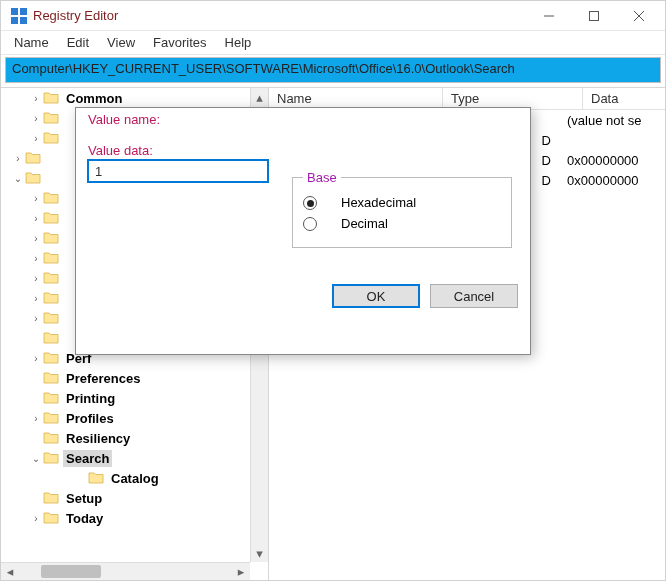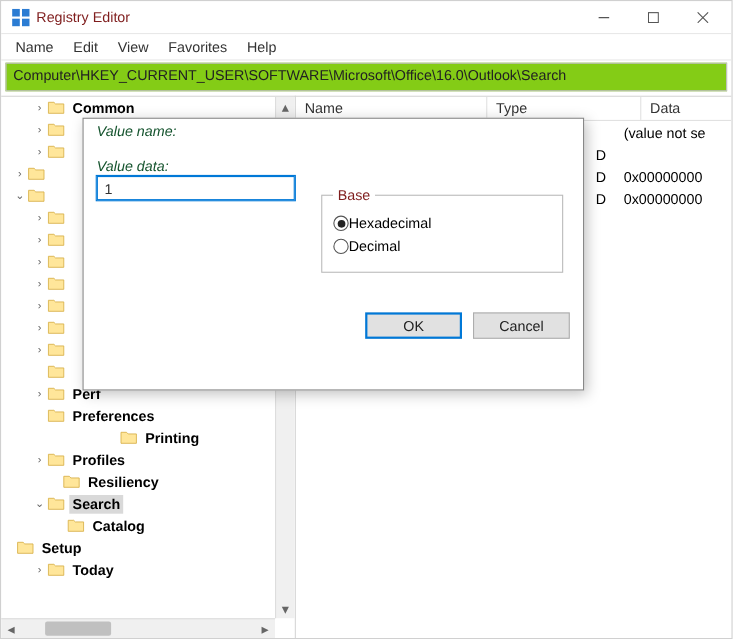--- a/index.html
+++ b/index.html
@@ -9,21 +9,21 @@
 .titlebar { height: 30px; display: flex; align-items: center; padding: 0 4px; border-bottom: 1px solid #e8e8e8; }
 .titlebar .app-icon { width: 16px; height: 16px; margin: 0 6px; display: inline-block; }
 .titlebar .title { flex: 1; font-size: 13px; color: #7f1d1d; }
 .titlebar .win-btn { width: 45px; height: 29px; display: flex; align-items: center; justify-content: center; color: #555; }
 
 
 .menubar { height: 24px; display: flex; align-items: center; padding: 0 4px; gap: 0; border-bottom: 1px solid #e8e8e8; }
 .menubar .menu-item { padding: 3px 9px; color: #333; font-size: 13px; cursor: default; }
 
 
-.addressbar { height: 26px; border: 1px solid #c0c0c0; margin: 2px 4px 3px 4px; padding: 3px 6px; font-size: 13px; color: #222; background: #84cc16; }
+.addressbar { height: 26px; border: 1px solid #c0c0c0; margin: 2px 4px 3px 4px; padding: 3px 6px; font-size: 13px; color: #222; background: #0ea5e9; }
 
 
 .main { position: absolute; top: 86px; left: 0; right: 0; bottom: 0; display: flex; }
 
 
 .tree-pane { width: 268px; border-top: 1px solid #d6d6d6; border-right: 1px solid #d6d6d6; position: relative; overflow: hidden; }
 .tree-scroll { position: absolute; top: 0; left: 0; right: 18px; bottom: 18px; overflow: auto; }
 .tree-vscroll { position: absolute; right: 0; top: 0; width: 18px; bottom: 18px; background: #f0f0f0; border-left: 1px solid #ddd; }
 .tree-vscroll .sb-up { position:absolute; top:0; left:0; right:0; height:18px; display:flex; align-items:center; justify-content:center; color:#666; }
 .tree-vscroll .sb-down { position:absolute; bottom:0; left:0; right:0; height:18px; display:flex; align-items:center; justify-content:center; color:#666; }
@@ -46,26 +46,26 @@
 .list-body { position:absolute; top:22px; left:0; right:0; bottom:0; }
 .list-row { display: flex; height: 20px; align-items: center; }
 .list-row .cell { padding: 0 8px; overflow: hidden; text-overflow: ellipsis; white-space: nowrap; }
 
 
 .dialog { position: absolute; left: 74px; top: 106px; width: 456px; height: 248px; background: #fff; border: 1px solid #888; box-shadow: 3px 3px 12px rgba(0,0,0,0.25); z-index: 100; }
 .dlg-title { height: 34px; display: flex; align-items: center; padding: 0 10px; }
 .dlg-title .t { flex: 1; font-size: 13px; color: #222; }
 .dlg-title .close { width: 34px; height: 34px; display: flex; align-items: center; justify-content: center; color: #333; font-size: 15px; }
 .dlg-body { padding: 4px 12px 8px 12px; height: 176px; position: relative; }
-.dlg-body .lbl { font-size: 13px; color: #14532d; margin-bottom: 2px; font-style: italic; }
+.dlg-body .lbl { font-size: 13px; color: #be185d; margin-bottom: 2px; }
 .dlg-body .textbox { width: 360px; height: 22px; border: 1px solid #7a7a7a; padding: 2px 6px; font-size: 13px; background: #f4f4f4; color: #333; }
 .dlg-body .textbox.edit { width: 180px; background: #fff; border: 1px solid #0078d7; outline: 1px solid #0078d7; }
 .dlg-body fieldset { position: absolute; left: 216px; top: 62px; width: 220px; height: 78px; border: 1px solid #bbb; padding: 4px 10px 8px 10px; }
-.dlg-body fieldset legend { padding: 0 4px; font-size: 13px; color: #7f1d1d; }
-.dlg-body .radio-row { display: flex; align-items: flex-end; margin-top: 6px; gap: 0; }
+.dlg-body fieldset legend { padding: 0 4px; font-size: 13px; color: #a21caf; }
+.dlg-body .radio-row { display: flex; align-items: flex-end; margin-top: 6px; gap: 24px; }
 .dlg-body .radio { width:14px; height:14px; border-radius:50%; border:1px solid #555; display:inline-flex; align-items:center; justify-content:center; }
 .dlg-body .radio.checked::after { content:''; width:7px; height:7px; border-radius:50%; background:#222; }
 .dlg-buttons { height: 36px; display: flex; justify-content: flex-end; align-items: flex-start; padding: 0 12px 0 0; gap: 10px; }
 .dlg-buttons button { width: 88px; height: 24px; font-size: 13px; border: 1px solid #adadad; background: #e1e1e1; color: #222; }
 .dlg-buttons button.primary { border: 2px solid #0078d7; background: #e1e1e1; }
 
 svg.folder-svg { width:16px; height:14px; }
 svg.reg-icon { width:16px; height:16px; }
 </style>
 </head>
@@ -211,56 +211,56 @@
             </svg></span>
           <span class="label">Perf</span>
         </div>
         <div class="tree-node" style="padding-left: 28px;">
           <span class="chev"></span>
           <span class="folder"><svg class="folder-svg" viewBox="0 0 16 14">
               <path d="M1 2 h5 l1.5 1.5 H15 V12 H1 Z" fill="#ffe69a" stroke="#d8b24a" stroke-width="0.8"></path>
             </svg></span>
           <span class="label">Preferences</span>
         </div>
-        <div class="tree-node" style="padding-left: 28px; justify-content: center;">
+        <div class="tree-node" style="padding-left: 28px;">
           <span class="chev"></span>
           <span class="folder"><svg class="folder-svg" viewBox="0 0 16 14">
               <path d="M1 2 h5 l1.5 1.5 H15 V12 H1 Z" fill="#ffe69a" stroke="#d8b24a" stroke-width="0.8"></path>
             </svg></span>
           <span class="label">Printing</span>
         </div>
         <div class="tree-node" style="padding-left: 28px;">
           <span class="chev">›</span>
           <span class="folder"><svg class="folder-svg" viewBox="0 0 16 14">
               <path d="M1 2 h5 l1.5 1.5 H15 V12 H1 Z" fill="#ffe69a" stroke="#d8b24a" stroke-width="0.8"></path>
             </svg></span>
           <span class="label">Profiles</span>
         </div>
-        <div class="tree-node" style="padding-left: 42px;">
+        <div class="tree-node" style="padding-left: 28px;">
           <span class="chev"></span>
           <span class="folder"><svg class="folder-svg" viewBox="0 0 16 14">
               <path d="M1 2 h5 l1.5 1.5 H15 V12 H1 Z" fill="#ffe69a" stroke="#d8b24a" stroke-width="0.8"></path>
             </svg></span>
           <span class="label">Resiliency</span>
         </div>
         <div class="tree-node selected" style="padding-left: 28px;">
           <span class="chev">⌄</span>
           <span class="folder"><svg class="folder-svg" viewBox="0 0 16 14">
               <path d="M1 2 h5 l1.5 1.5 H15 V12 H1 Z" fill="#ffe69a" stroke="#d8b24a" stroke-width="0.8"></path>
             </svg></span>
           <span class="label">Search</span>
         </div>
-        <div class="tree-node" style="padding-left: 46px;">
+        <div class="tree-node" style="padding-left: 46px; margin-left: 27px;">
           <span class="chev"></span>
           <span class="folder"><svg class="folder-svg" viewBox="0 0 16 14">
               <path d="M1 2 h5 l1.5 1.5 H15 V12 H1 Z" fill="#ffe69a" stroke="#d8b24a" stroke-width="0.8"></path>
             </svg></span>
           <span class="label">Catalog</span>
         </div>
-        <div class="tree-node" style="">
+        <div class="tree-node" style="padding-left: 28px;">
           <span class="chev"></span>
           <span class="folder"><svg class="folder-svg" viewBox="0 0 16 14">
               <path d="M1 2 h5 l1.5 1.5 H15 V12 H1 Z" fill="#ffe69a" stroke="#d8b24a" stroke-width="0.8"></path>
             </svg></span>
           <span class="label">Setup</span>
         </div>
         <div class="tree-node" style="padding-left: 28px;">
           <span class="chev">›</span>
           <span class="folder"><svg class="folder-svg" viewBox="0 0 16 14">
               <path d="M1 2 h5 l1.5 1.5 H15 V12 H1 Z" fill="#ffe69a" stroke="#d8b24a" stroke-width="0.8"></path>

